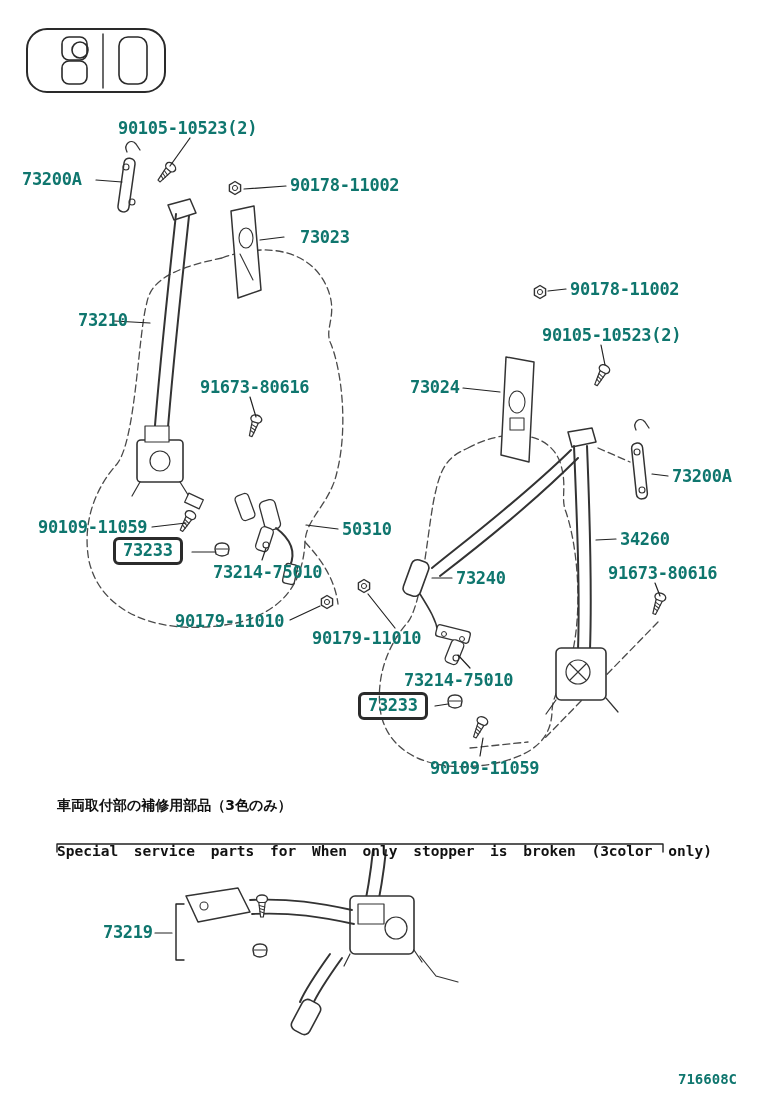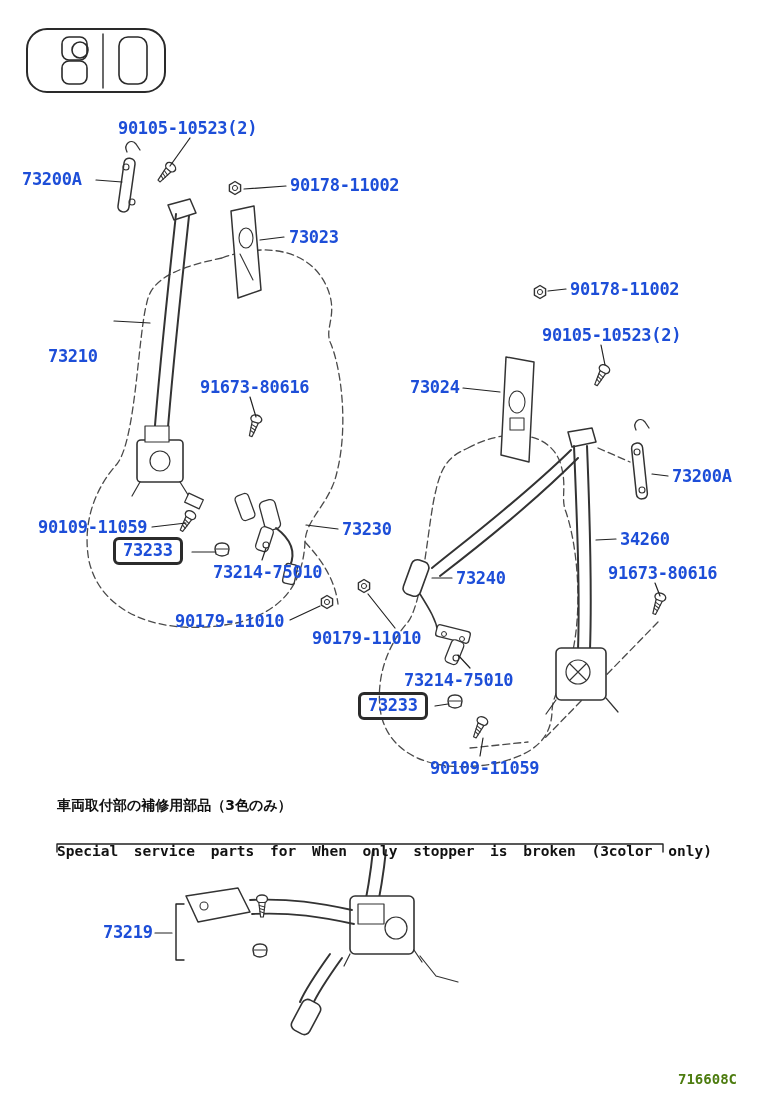--- a/index.html
+++ b/index.html
@@ -10,21 +10,21 @@
     position:relative;
     overflow:hidden;
   }
   .page { position:absolute; inset:0; width:760px; height:1112px; }
   svg.art { position:absolute; top:0; left:0; }
   .labels-layer { position:absolute; inset:0; }
   .part-label {
     position:absolute;
     font-weight:700;
     font-size:17px;
-    color:#1d4ed8;
+    color:#0f766e;
     white-space:nowrap;
     letter-spacing:-0.3px;
     line-height:1.05;
     background:transparent;
   }
   .part-label.boxed {
     border:3px solid #2b2b2b;
     padding:2px 7px;
     border-radius:6px;
   }
@@ -47,21 +47,21 @@
     word-spacing:7px;
     font-family:"DejaVu Sans Mono", monospace;
     margin-top:23px;
   }
   .footer-code {
     position:absolute;
     left:678px;
     top:1071px;
     font-size:14px;
     font-weight:600;
-    color:#4d7c0f;
+    color:#0f766e;
   }
 </style>
 </head>
 <body>
 
 <div class="page">
 
   <svg class="art" width="760" height="1112" viewBox="0 0 760 1112" stroke-linecap="round" stroke-linejoin="round">
     <defs>
       <g id="screw">
@@ -209,31 +209,31 @@
       <rect x="296" y="1000" width="20" height="34" rx="6" fill="#fff" transform="rotate(28 306 1017)" stroke-width="1.6"></rect>
       <path d="M420,956 l16,20 M436,976 l22,6" stroke-width="1.2"></path>
       <path d="M176,904 L176,960 M176,904 L184,904 M176,960 L184,960" stroke="#222" stroke-width="1.4"></path>
     </g>
   </svg>
 
   <div class="labels-layer">
       <div class="part-label" style="left: 118px; top: 120px;">90105-10523(2)</div>
       <div class="part-label" style="left: 22px; top: 171px;">73200A</div>
       <div class="part-label" style="left: 290px; top: 177px;">90178-11002</div>
-      <div class="part-label" style="left: 289px; top: 229px; text-align: right;">73023</div>
-      <div class="part-label" style="left: 48px; top: 312px; margin-top: 36px;">73210</div>
+      <div class="part-label" style="left: 300px; top: 229px; text-align: right;">73023</div>
+      <div class="part-label" style="left: 78px; top: 312px;">73210</div>
       <div class="part-label" style="left: 200px; top: 379px;">91673-80616</div>
       <div class="part-label" style="left: 410px; top: 379px; text-align: center;">73024</div>
       <div class="part-label" style="left: 570px; top: 281px;">90178-11002</div>
       <div class="part-label" style="left: 542px; top: 327px;">90105-10523(2)</div>
       <div class="part-label" style="left: 672px; top: 468px;">73200A</div>
       <div class="part-label" style="left: 620px; top: 531px;">34260</div>
       <div class="part-label" style="left: 38px; top: 519px;">90109-11059</div>
       <div class="part-label boxed" style="left: 113px; top: 537px;">73233</div>
-      <div class="part-label" style="left: 342px; top: 521px;">73230</div>
+      <div class="part-label" style="left: 342px; top: 521px;">50310</div>
       <div class="part-label" style="left: 213px; top: 564px;">73214-75010</div>
       <div class="part-label" style="left: 175px; top: 613px;">90179-11010</div>
       <div class="part-label" style="left: 456px; top: 570px;">73240</div>
       <div class="part-label" style="left: 608px; top: 565px;">91673-80616</div>
       <div class="part-label" style="left: 312px; top: 630px;">90179-11010</div>
       <div class="part-label" style="left: 404px; top: 672px;">73214-75010</div>
       <div class="part-label boxed" style="left: 358px; top: 692px;">73233</div>
       <div class="part-label" style="left: 430px; top: 760px;">90109-11059</div>
       <div class="part-label" style="left: 103px; top: 924px;">73219</div>
     </div>

